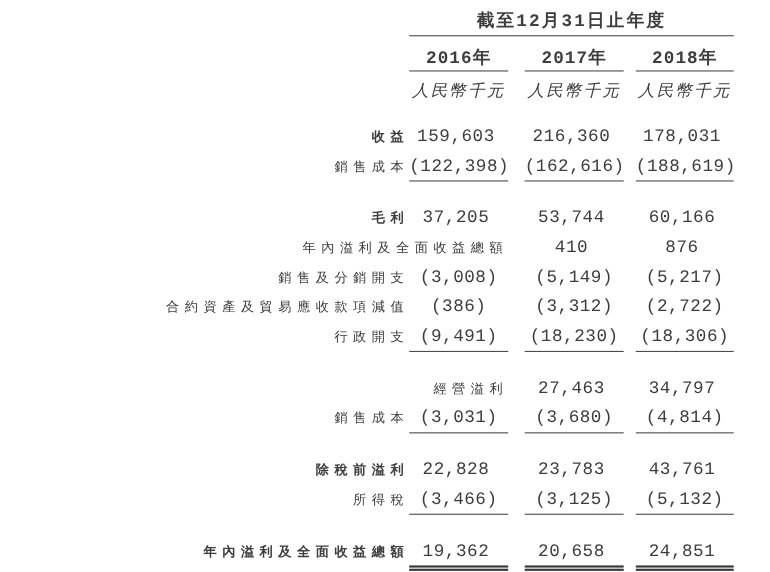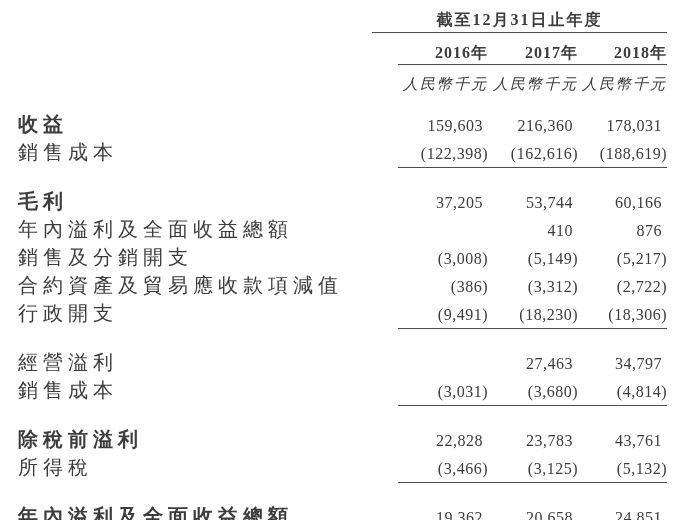--- a/index.html
+++ b/index.html
@@ -5,46 +5,47 @@
   html, body {
     margin: 0;
     padding: 0;
     background: #ffffff;
   }
   .page {
     position: relative;
     width: 700px;
     height: 520px;
     background: #ffffff;
-    font-family: Liberation Serif, serif;
+    font-family: Liberation Mono, monospace;
     color: #3d3d3d;
     box-sizing: border-box;
     padding: 10px 33px 0 18px;
     overflow: hidden;
   }
   .row {
     display: flex;
     align-items: baseline;
   }
   .lbl {
     flex: 1;
-    font-size: 20px;
+    font-size: 12px;
     letter-spacing: 5px;
     white-space: nowrap;
+    text-align: right;
   }
   .v {
     width: 90px;
-    text-align: right;
+    text-align: center;
     font-size: 16px;
     letter-spacing: 0.5px;
     white-space: nowrap;
     box-sizing: border-box;
   }
-  .v.c2 { }
-  .v.c3 { width: 89px; }
+  .v.c2 { margin-left: 15px; }
+  .v.c3 { width: 89px; margin-left: 11px; }
   .np { padding-right: 5px; }            
   .bold { font-weight: bold; }
 
   
   .title-row { line-height: 20px; }
   .vals-span {
     width: 295px;
     text-align: center;
     font-size: 16px;
     font-weight: bold;

